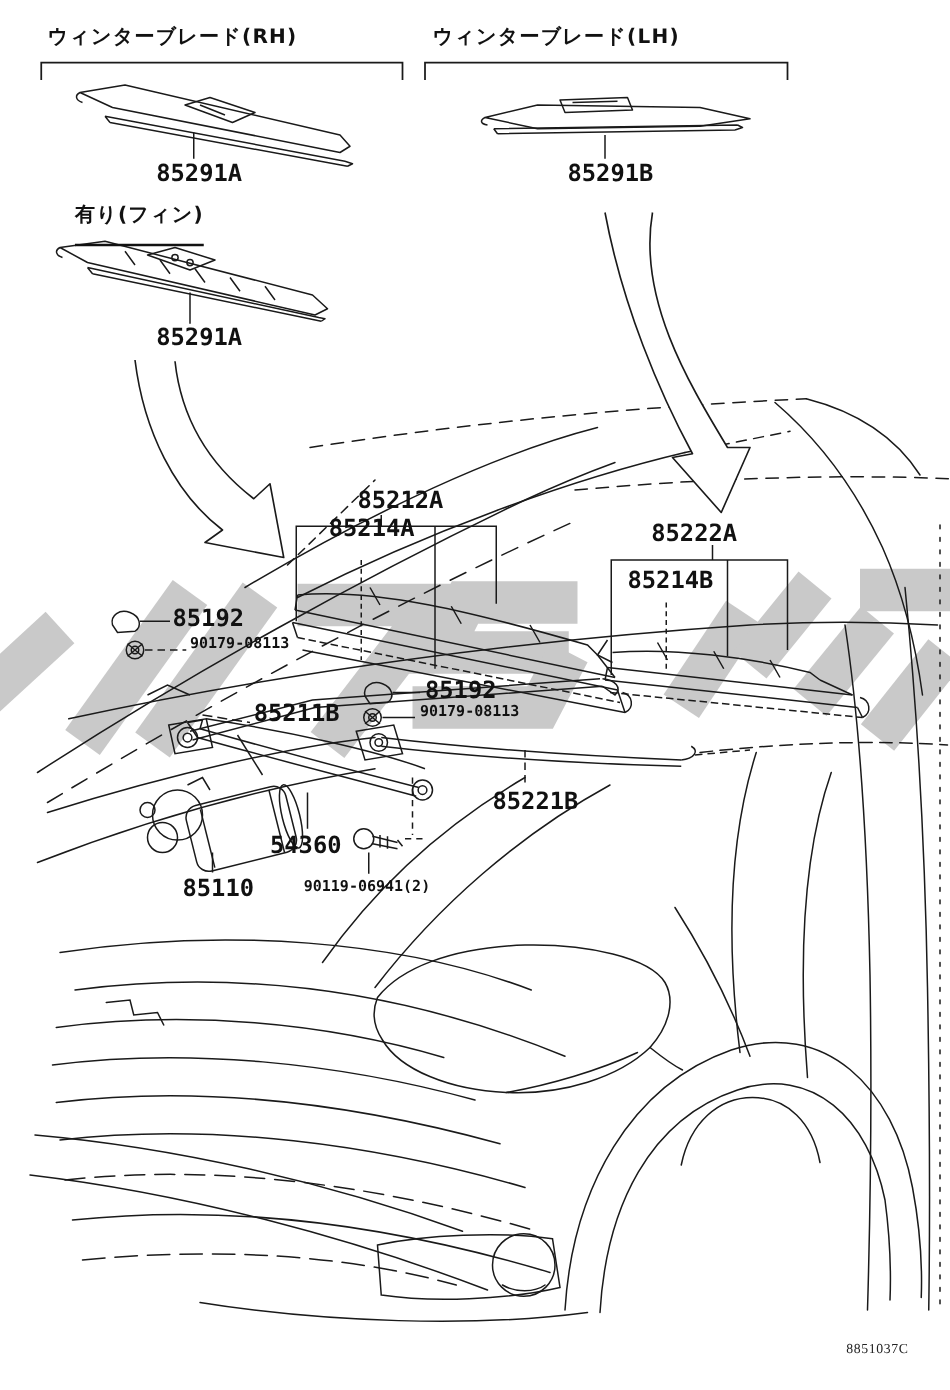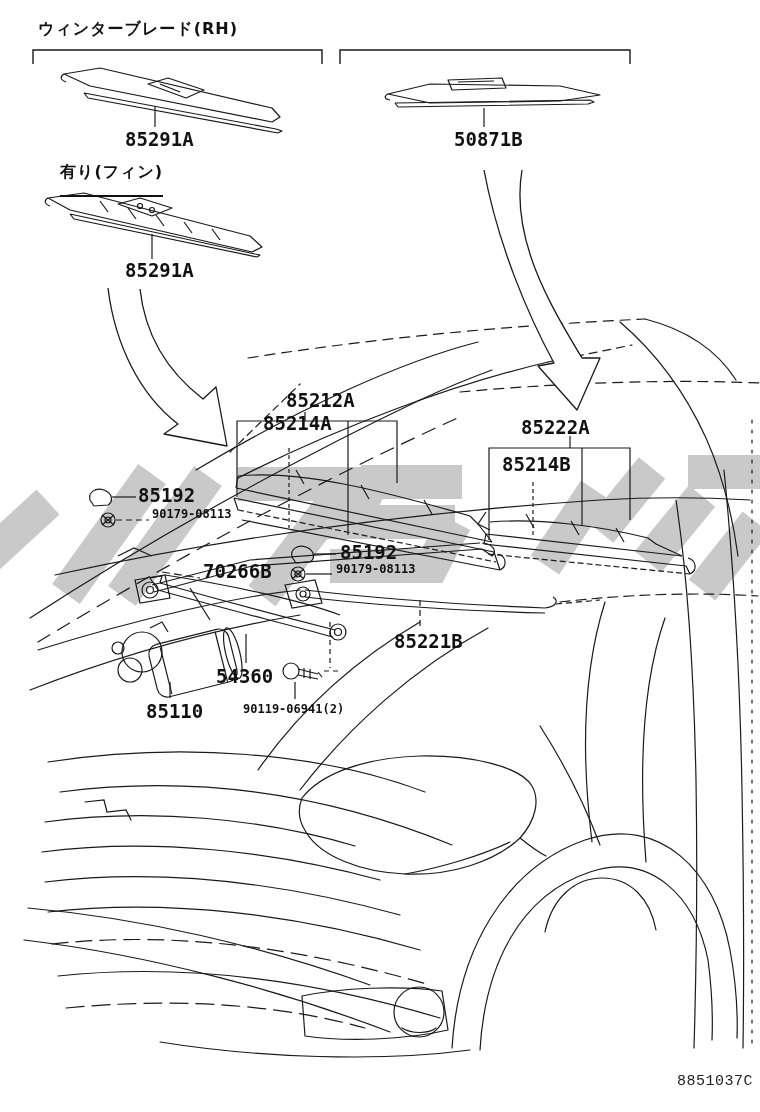--- a/index.html
+++ b/index.html
@@ -5,21 +5,21 @@
   html,body{margin:0;padding:0;background:#fff;}
   .stage{position:relative;width:760px;height:1112px;background:#ffffff;overflow:hidden;
          font-family:"DejaVu Sans", sans-serif;}
   svg{position:absolute;left:0;top:0;}
   .lbl{position:absolute;color:#111;white-space:nowrap;
        font-family:"DejaVu Sans Mono", monospace;font-weight:bold;z-index:5;}
   .num{font-size:19px;letter-spacing:0;}
   .num-sm{font-size:12px;}
   .jp{font-family:"DejaVu Sans", sans-serif;font-weight:600;font-size:16px;letter-spacing:1px;}
   .jp-underline{border-bottom:2px solid #111;padding-bottom:12px;}
-  .code{font-family:Liberation Mono, monospace;font-weight:400;font-size:15px;
+  .code{font-family:Liberation Serif, serif;font-weight:400;font-size:11px;
         letter-spacing:0.5px;color:#222;}
 </style>
 </head>
 <body>
 
 <div class="stage">
 
 <svg width="760" height="1112" viewBox="0 0 760 1112">
 
   <g stroke="#c9c9c9" stroke-width="34" fill="none">
@@ -248,37 +248,38 @@
 
     <path d="M170,682 L170,698"></path>
 
     <path d="M295,682 L295,699"></path>
     <path d="M324,671 L338,671" stroke-dasharray="5,4"></path>
     <path d="M330,622 L330,668" stroke-dasharray="5,4"></path>
   </g>
 </svg>
 
 <div class="lbl jp" style="left:38px;top:19px">ウィンターブレード(RH)</div>
+<div class="lbl jp" style="left:346px;top:19px">ウィンターブレード(LH)</div>
 <div class="lbl jp jp-underline" style="left:60px;top:162px">有り(フィン)</div>
 
 <div class="lbl num" style="left:125px;top:128px">85291A</div>
-<div class="lbl num" style="left:454px;top:128px">50871B</div>
+<div class="lbl num" style="left:454px;top:128px">85291B</div>
 <div class="lbl num" style="left:125px;top:259px">85291A</div>
 
 <div class="lbl num" style="left:286px;top:389px">85212A</div>
 <div class="lbl num" style="left:263px;top:412px">85214A</div>
 <div class="lbl num" style="left:521px;top:416px">85222A</div>
 <div class="lbl num" style="left:502px;top:453px">85214B</div>
 
 <div class="lbl num" style="left:138px;top:484px">85192</div>
 <div class="lbl num-sm" style="left:152px;top:507px">90179-08113</div>
 <div class="lbl num" style="left:340px;top:541px">85192</div>
 <div class="lbl num-sm" style="left:336px;top:562px">90179-08113</div>
 
-<div class="lbl num" style="left:203px;top:560px">70266B</div>
+<div class="lbl num" style="left:203px;top:560px">85211B</div>
 <div class="lbl num" style="left:394px;top:630px">85221B</div>
 <div class="lbl num" style="left:216px;top:665px">54360</div>
 <div class="lbl num" style="left:146px;top:700px">85110</div>
 <div class="lbl num-sm" style="left:243px;top:702px">90119-06941(2)</div>
 
 <div class="lbl code" style="left:677px;top:1073px">8851037C</div>
 
 </div>
 
 </body></html>

